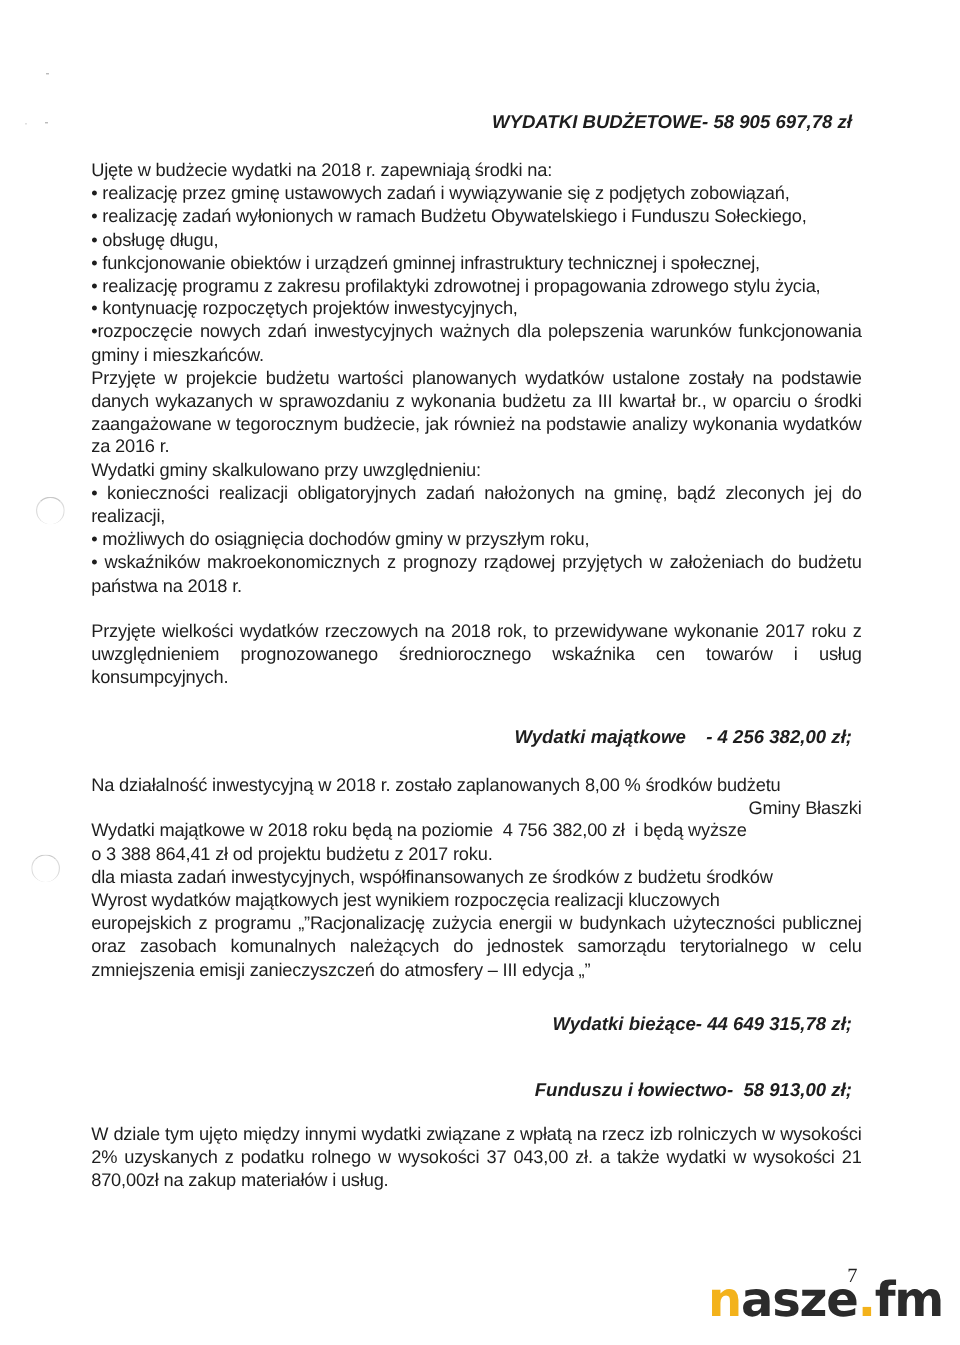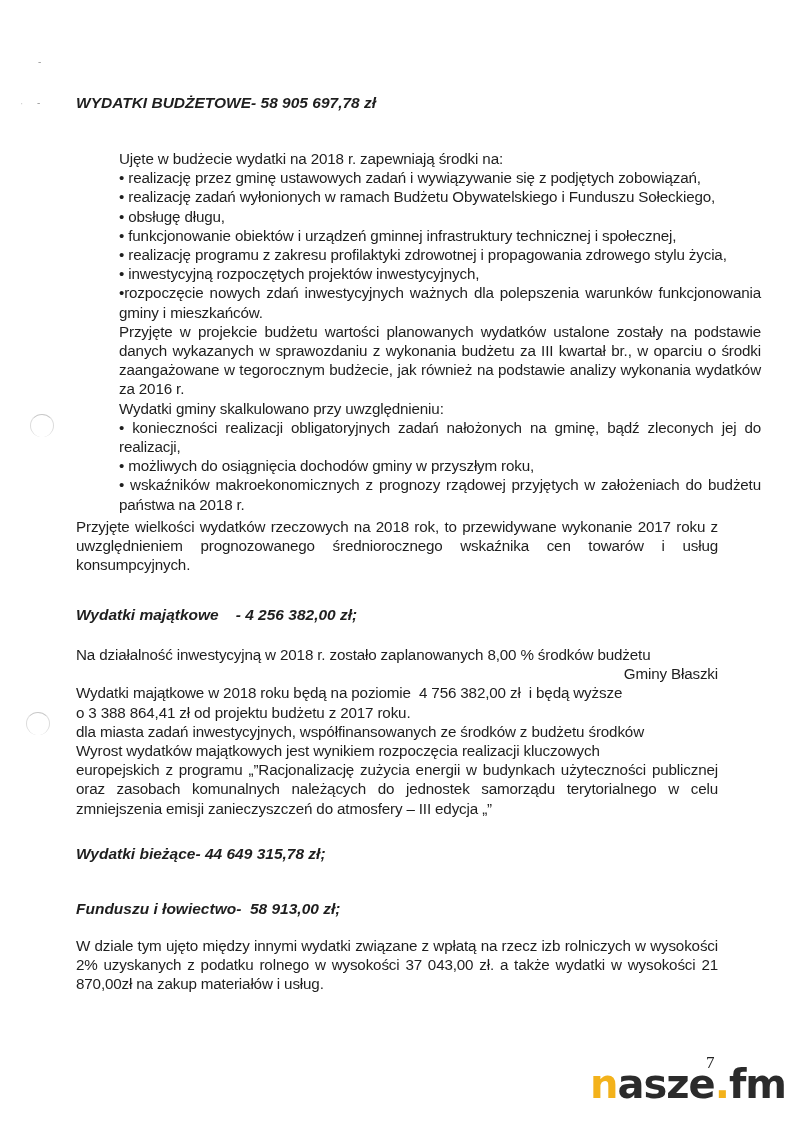--- a/index.html
+++ b/index.html
@@ -7,21 +7,21 @@
       width: 800px; height: 1121px; position: relative; overflow: hidden;
       font-family: "Liberation Sans", sans-serif; color: #1e1e1e;
     }
     .page { position: absolute; left: 0; top: 0; width: 800px; height: 1121px; }
     .content {
       position: absolute; left: 76px; width: 642px;
       font-size: 15.2px; line-height: 19.2px; letter-spacing: -0.15px;
     }
     .heading-row {
       position: absolute; left: 76px; width: 634px; display: flex;
-      justify-content: flex-start; align-items: baseline;
+      justify-content: flex-end; align-items: baseline;
       font-weight: bold; font-style: italic; font-size: 15.5px;
     }
     .p { margin: 0; text-align: justify; }
     .p.left { text-align: left; }
     .bullet-line { margin: 0; }
     .mark { position: absolute; color: #9a9a9a; font-size: 10px; }
     .punch {
       position: absolute; width: 22px; height: 22px; border-radius: 50%;
       border-top: 1.5px solid #c8c8c8; border-left: 1px solid #dcdcdc; border-right: 1px solid #dcdcdc;
       border-bottom: none;
@@ -46,28 +46,28 @@
   <span class="mark" style="left:37px; top:97px;">-</span>
   <span class="mark" style="left:20px; top:98px; color:#ccc;">·</span>
   <div class="punch" style="left:30px; top:414px;"></div>
   <div class="punch" style="left:26px; top:712px;"></div>
 
   <div class="heading-row" style="top:94px;">
     <span>WYDATKI BUDŻETOWE</span>
     <span>- 58 905 697,78 zł</span>
   </div>
 
-  <div class="content" style="top:149px;margin-left:43px;">
+  <div class="content" style="top:133px;">
     <p class="p left">Ujęte w budżecie wydatki na 2018 r. zapewniają środki na:</p>
     <p class="bullet-line">• realizację przez gminę ustawowych zadań i wywiązywanie się z podjętych zobowiązań,</p>
     <p class="bullet-line">• realizację zadań wyłonionych w ramach Budżetu Obywatelskiego i Funduszu Sołeckiego,</p>
     <p class="bullet-line">• obsługę długu,</p>
     <p class="bullet-line">• funkcjonowanie obiektów i urządzeń gminnej infrastruktury technicznej i społecznej,</p>
     <p class="p">• realizację programu z zakresu profilaktyki zdrowotnej i propagowania zdrowego stylu życia,</p>
-    <p class="bullet-line">• inwestycyjną rozpoczętych projektów inwestycyjnych,</p>
+    <p class="bullet-line">• kontynuację rozpoczętych projektów inwestycyjnych,</p>
     <p class="p">•rozpoczęcie nowych zdań inwestycyjnych ważnych dla polepszenia warunków funkcjonowania gminy  i mieszkańców.</p>
     <p class="p">Przyjęte w projekcie budżetu wartości planowanych wydatków ustalone zostały na podstawie danych wykazanych w sprawozdaniu z wykonania budżetu za III kwartał br., w oparciu o środki zaangażowane w tegorocznym budżecie, jak również na podstawie analizy wykonania wydatków za 2016 r.</p>
     <p class="p left">Wydatki gminy skalkulowano przy uwzględnieniu:</p>
     <p class="p">• konieczności realizacji obligatoryjnych zadań nałożonych na gminę, bądź zleconych jej do realizacji,</p>
     <p class="bullet-line">• możliwych do osiągnięcia dochodów gminy w przyszłym roku,</p>
     <p class="p">• wskaźników makroekonomicznych z prognozy rządowej przyjętych w założeniach do budżetu państwa na 2018 r.</p>
   </div>
 
   <div class="content" style="top:517px;">
     <p class="p">Przyjęte wielkości wydatków rzeczowych na 2018 rok, to przewidywane wykonanie 2017 roku z uwzględnieniem prognozowanego średniorocznego wskaźnika cen towarów i usług konsumpcyjnych.</p>

